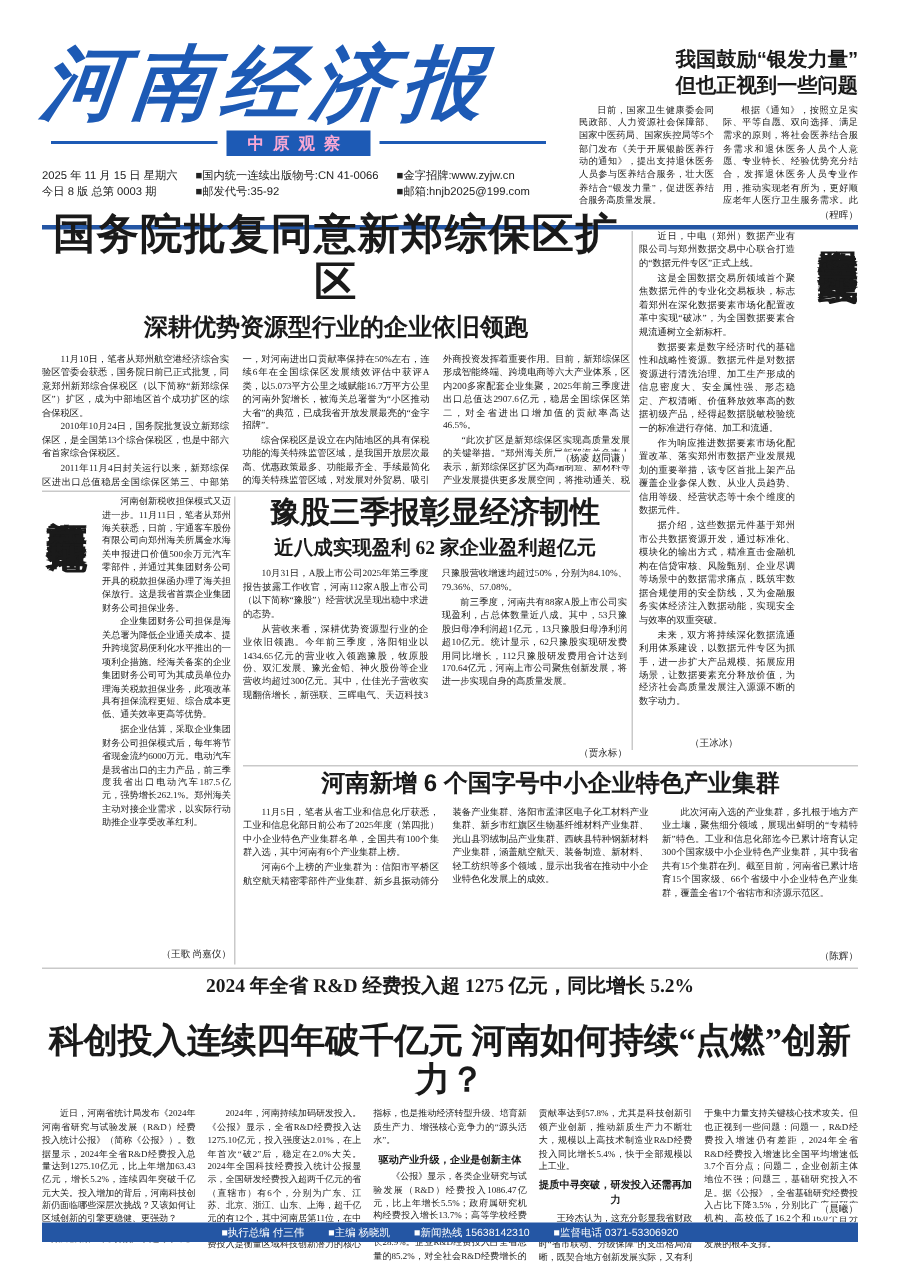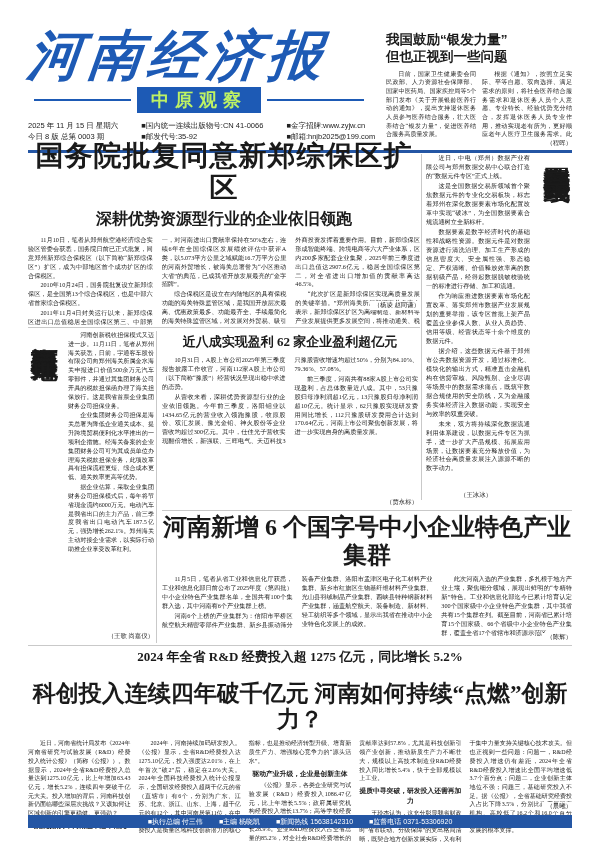--- a/index.html
+++ b/index.html
@@ -11,26 +11,26 @@
   .abs{position:absolute;}
   
   .header{left:28px;top:28px;width:544px;height:122px;border-bottom:3px solid #2456a4;display:flex;}
   .mast{width:358px;position:relative;}
   .paper-title{
     font-size:54px;font-weight:bold;font-style:italic;color:#1d5ab5;
     letter-spacing:6px;line-height:1.05;transform:skewX(-6deg);white-space:nowrap;
   }
   .edition-row{display:flex;align-items:center;width:330px;margin:2px 0 0 6px;}
   .edition-line{flex:1;height:2px;background:#1d5ab5;}
-  .edition-box{background:#1d5ab5;color:#bef264;font-weight:bold;font-size:18px;
+  .edition-box{background:#1d5ab5;color:#f9a8d4;font-weight:bold;font-size:11px;
     padding:1px 14px;letter-spacing:6px;margin:0 6px;font-family:Liberation Mono, monospace;}
-  .info-row{display:flex;gap:23px;margin-top:7px;font-size:7.5px;line-height:1.5;
+  .info-row{display:flex;gap:12px;margin-top:7px;font-size:7.5px;line-height:1.5;
     font-family:"Liberation Sans",sans-serif;color:#222;white-space:nowrap;}
   .tr-art{width:186px;padding-top:4px;position:relative;}
-  .tr-head{font-size:13.5px;font-weight:bold;text-align:left;line-height:1.25;
+  .tr-head{font-size:13.5px;font-weight:bold;text-align:right;line-height:1.25;
     font-family:"Liberation Sans",sans-serif;}
   .tr-body{margin-top:4px;column-count:2;column-gap:6px;font-size:6.1px;line-height:1.42;
     text-align:justify;height:76px;overflow:hidden;}
   .para{text-indent:2em;margin:0 0 1px 0;}
   
   .h-big{font-weight:bold;text-align:center;font-family:"Liberation Sans",sans-serif;line-height:1.15;}
   .h-sub{font-weight:bold;text-align:center;line-height:1.2;}
   .bodytext{font-size:6.2px;line-height:1.45;text-align:justify;overflow:hidden;}
   .byline{position:absolute;font-size:6.4px;background:#fff;padding-left:4px;color:#222;}
   .vhead{writing-mode:vertical-rl;font-weight:bold;font-family:"Liberation Sans",sans-serif;
@@ -119,33 +119,34 @@
     <div class="para">河南创新税收担保模式又迈进一步。11月11日，笔者从郑州海关获悉，日前，宇通客车股份有限公司向郑州海关所属金水海关申报进口价值500余万元汽车零部件，并通过其集团财务公司开具的税款担保函办理了海关担保放行。这是我省首票企业集团财务公司担保业务。</div>
     <div class="para">企业集团财务公司担保是海关总署为降低企业通关成本、提升跨境贸易便利化水平推出的一项利企措施。经海关备案的企业集团财务公司可为其成员单位办理海关税款担保业务，此项改革具有担保流程更短、综合成本更低、通关效率更高等优势。</div>
     <div class="para">据企业估算，采取企业集团财务公司担保模式后，每年将节省现金流约6000万元。电动汽车是我省出口的主力产品，前三季度我省出口电动汽车187.5亿元，强势增长262.1%。郑州海关主动对接企业需求，以实际行动助推企业享受改革红利。</div>
   </div>
   <div class="byline" style="right:0;bottom:2px;">（王歌 尚嘉仪）</div>
 </div>
 
 <div class="abs divider-v" style="left:156px;top:331px;height:312px;"></div>
 
 <div class="abs" style="left:162px;top:331px;width:256px;height:176px;">
+  <div class="h-big" style="font-size:20px;">豫股三季报彰显经济韧性</div>
   <div class="h-sub" style="font-size:13px;margin-top:3px;">近八成实现盈利  62 家企业盈利超亿元</div>
   <div class="bodytext" style="margin-top:6px;column-count:2;column-gap:9px;height:118px;">
     <div class="para">10月31日，A股上市公司2025年第三季度报告披露工作收官，河南112家A股上市公司（以下简称“豫股”）经营状况呈现出稳中求进的态势。</div>
     <div class="para">从营收来看，深耕优势资源型行业的企业依旧领跑。今年前三季度，洛阳钼业以1434.65亿元的营业收入领跑豫股，牧原股份、双汇发展、豫光金铅、神火股份等企业营收均超过300亿元。其中，仕佳光子营收实现翻倍增长，新强联、三晖电气、天迈科技3只豫股营收增速均超过50%，分别为84.10%、79.36%、57.08%。</div>
     <div class="para">前三季度，河南共有88家A股上市公司实现盈利，占总体数量近八成。其中，53只豫股归母净利润超1亿元，13只豫股归母净利润超10亿元。统计显示，62只豫股实现研发费用同比增长，112只豫股研发费用合计达到170.64亿元，河南上市公司聚焦创新发展，将进一步实现自身的高质量发展。</div>
   </div>
   <div class="byline" style="right:0;bottom:0;">（贾永标）</div>
 </div>
 
 <div class="abs divider-h" style="left:162px;top:510px;width:410px;"></div>
 
 <div class="abs" style="left:162px;top:514px;width:410px;height:128px;">
-  <div class="h-big" style="font-size:24px;font-family:Liberation Serif, serif;">河南新增 6 个国字号中小企业特色产业集群</div>
+  <div class="h-big" style="font-size:16px;font-family:Liberation Sans, sans-serif;">河南新增 6 个国字号中小企业特色产业集群</div>
   <div class="bodytext" style="margin-top:6px;column-count:3;column-gap:9px;height:88px;">
     <div class="para">11月5日，笔者从省工业和信息化厅获悉，工业和信息化部日前公布了2025年度（第四批）中小企业特色产业集群名单，全国共有100个集群入选，其中河南有6个产业集群上榜。</div>
     <div class="para">河南6个上榜的产业集群为：信阳市平桥区航空航天精密零部件产业集群、新乡县振动筛分装备产业集群、洛阳市孟津区电子化工材料产业集群、新乡市红旗区生物基纤维材料产业集群、光山县羽绒制品产业集群、西峡县特种钢新材料产业集群，涵盖航空航天、装备制造、新材料、轻工纺织等多个领域，显示出我省在推动中小企业特色化发展上的成效。</div>
     <div class="para">此次河南入选的产业集群，多扎根于地方产业土壤，聚焦细分领域，展现出鲜明的“专精特新”特色。工业和信息化部迄今已累计培育认定300个国家级中小企业特色产业集群，其中我省共有15个集群在列。截至目前，河南省已累计培育15个国家级、66个省级中小企业特色产业集群，覆盖全省17个省辖市和济源示范区。</div>
   </div>
   <div class="byline" style="right:0;bottom:0;">（陈辉）</div>
 </div>
 
 <div class="abs divider-h" style="left:28px;top:645px;width:544px;"></div>
 

